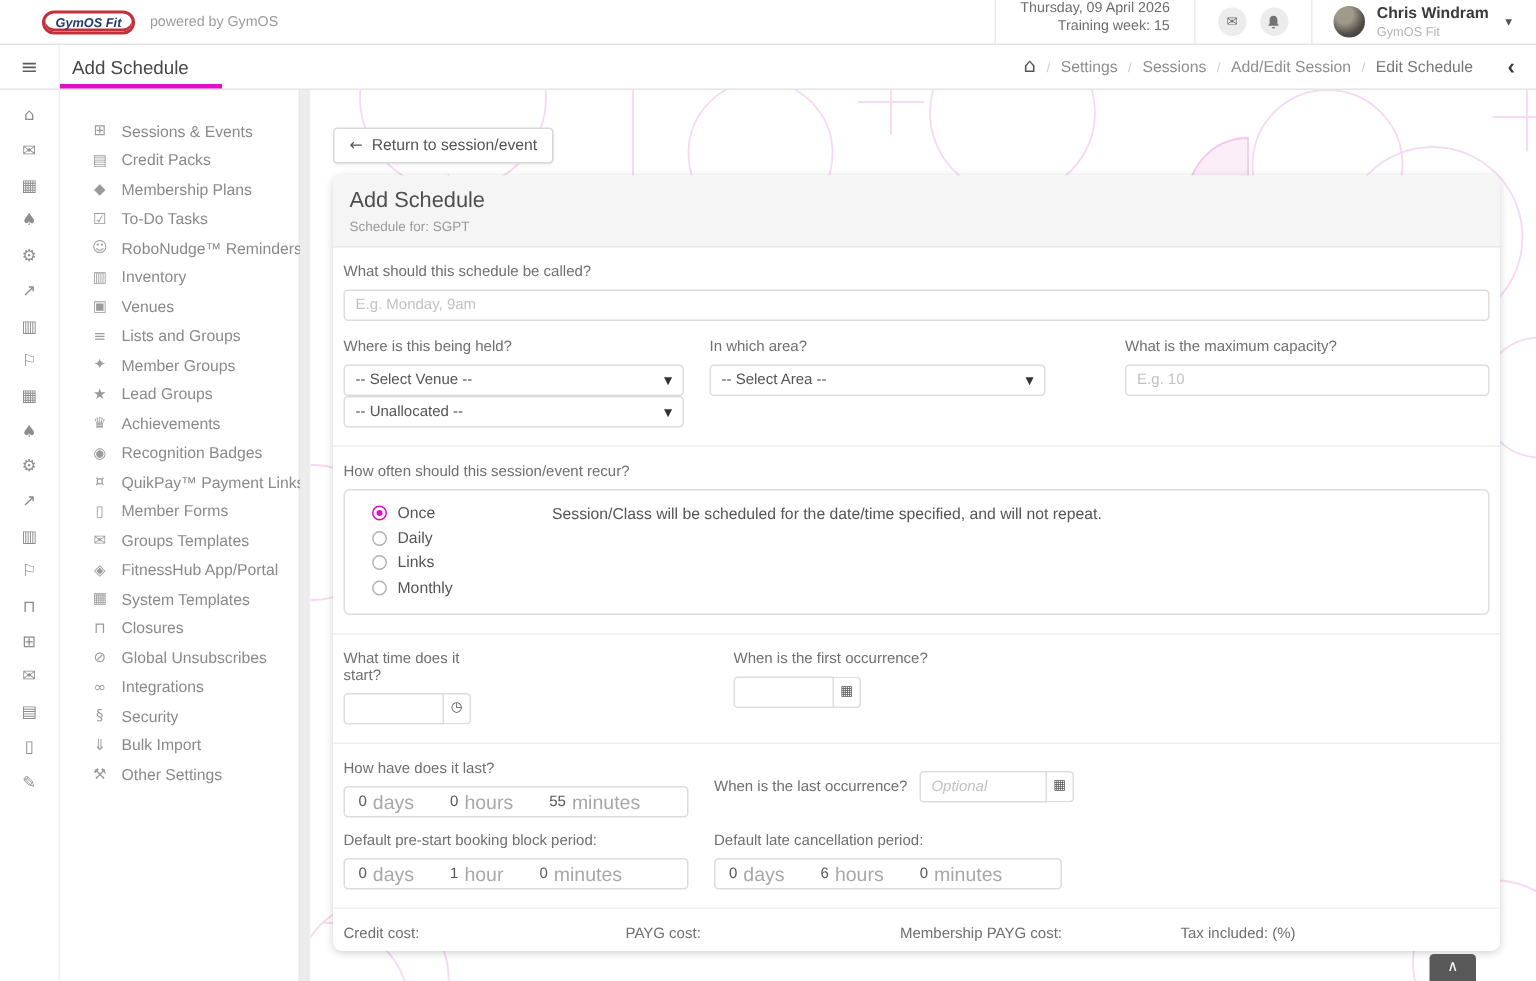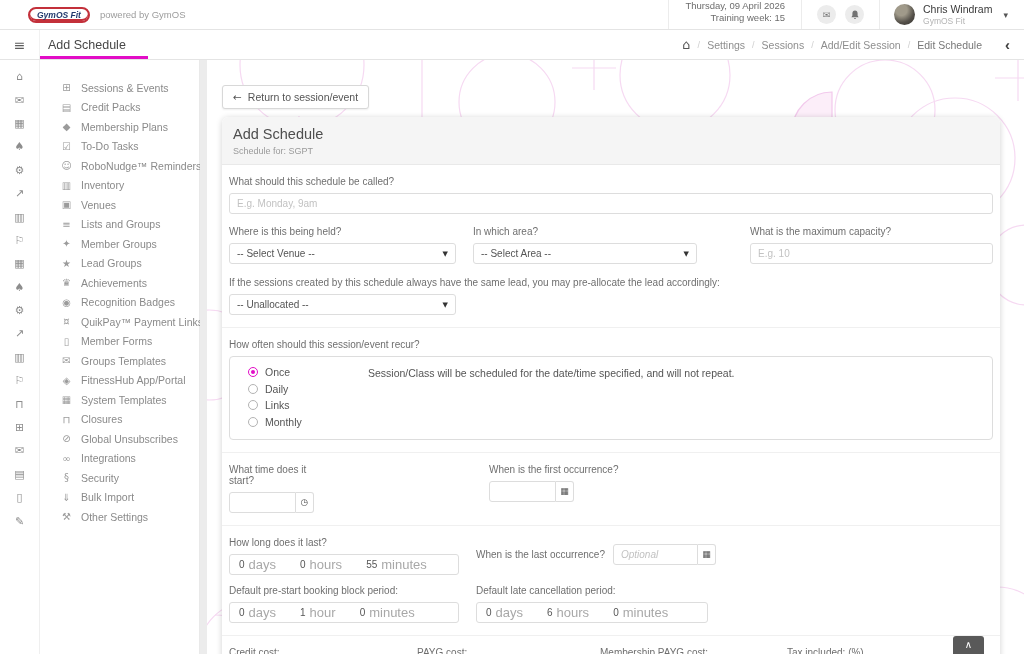--- a/index.html
+++ b/index.html
@@ -17,21 +17,21 @@
   .topbar-right { margin-left:auto; display:flex; height:100%; }
   .tb-sep { width:1px; height:100%; background:#ececec; }
   .date-block { text-align:right; font-size:9.5px; color:#6d6d6d; line-height:1.3; padding:0 16px; }
   .icon-circles { display:flex; gap:9px; padding:0 15px; align-items:center; height:100%; }
   .circle-btn { width:19px; height:19px; border-radius:50%; background:#ececec;
     display:flex; align-items:center; justify-content:center; font-size:9px; color:#707070; cursor:pointer; }
   .user-block { display:flex; align-items:center; gap:8px; padding:0 16px 0 14px; height:100%; cursor:pointer; }
   .avatar { width:21px; height:21px; border-radius:50%;
     background:radial-gradient(circle at 35% 28%, #a09a8a 0 28%, #55514a 62%, #2f2d29 100%); }
   .user-meta { line-height:1.2; }
-  .user-name { font-size:10.5px; color:#3a3a3a; font-weight:normal; }
+  .user-name { font-size:10.5px; color:#3a3a3a; font-weight:bold; }
   .user-org { font-size:8.5px; color:#b3b3b3; }
   .chev-down { font-size:9px; color:#555; margin-left:3px; }
 
   
   .tabbar { height:30px; display:flex; align-items:stretch; border-bottom:1px solid #e4e4e4; background:#fff; }
   .hamburger { width:40px; display:flex; align-items:center; justify-content:center; font-size:14px; color:#5d5d5d; cursor:pointer; border-right:1px solid #f1f1f1; }
   .tab { position:relative; display:flex; align-items:center; padding:0 22px 0 8px; font-size:12.5px; color:#474747; cursor:pointer; }
   .tab::after { content:""; position:absolute; left:0; right:0; bottom:0; height:3px; background:#e20dc6; }
   .breadcrumb { margin-left:auto; display:flex; align-items:center; gap:7px; padding-right:6px; font-size:10.5px; color:#8e8e8e; }
   .crumb-home { font-size:13px; color:#555; cursor:pointer; }
@@ -336,21 +336,20 @@
                 <span class="sel-caret glyph">▼</span>
               </div>
             </div>
             <div class="col-cap">
               <div class="f-label">What is the maximum capacity?</div>
               <input class="text-input" type="text" placeholder="E.g. 10" style="">
             </div>
           </div>
 
           
-          <div class="f-label mt13">If the sessions created by this schedule always have the same lead, you may pre-allocate the lead accordingly:</div>
           <div class="sel col-venue">
             <span>-- Unallocated --</span>
             <span class="sel-caret glyph">▼</span>
           </div>
 
           <div class="sep"></div>
 
           
           <div class="f-label">How often should this session/event recur?</div>
           <div class="recur-box">
@@ -393,21 +392,21 @@
                 <span class="iaddon glyph">▦</span>
               </div>
             </div>
           </div>
 
           <div class="sep"></div>
 
           
           <div class="rowflex">
             <div>
-              <div class="f-label">How long does it last?</div>
+              <div class="f-label">How have does it last?</div>
               <div class="dur">
                 <span class="num">0</span>
                   <span class="unit">days</span>
                 <span class="num">0</span>
                   <span class="unit">hours</span>
                 <span class="num">55</span>
                   <span class="unit">minutes</span>
               </div>
             </div>
             <div class="inline-row" style="margin-top:7px;">

